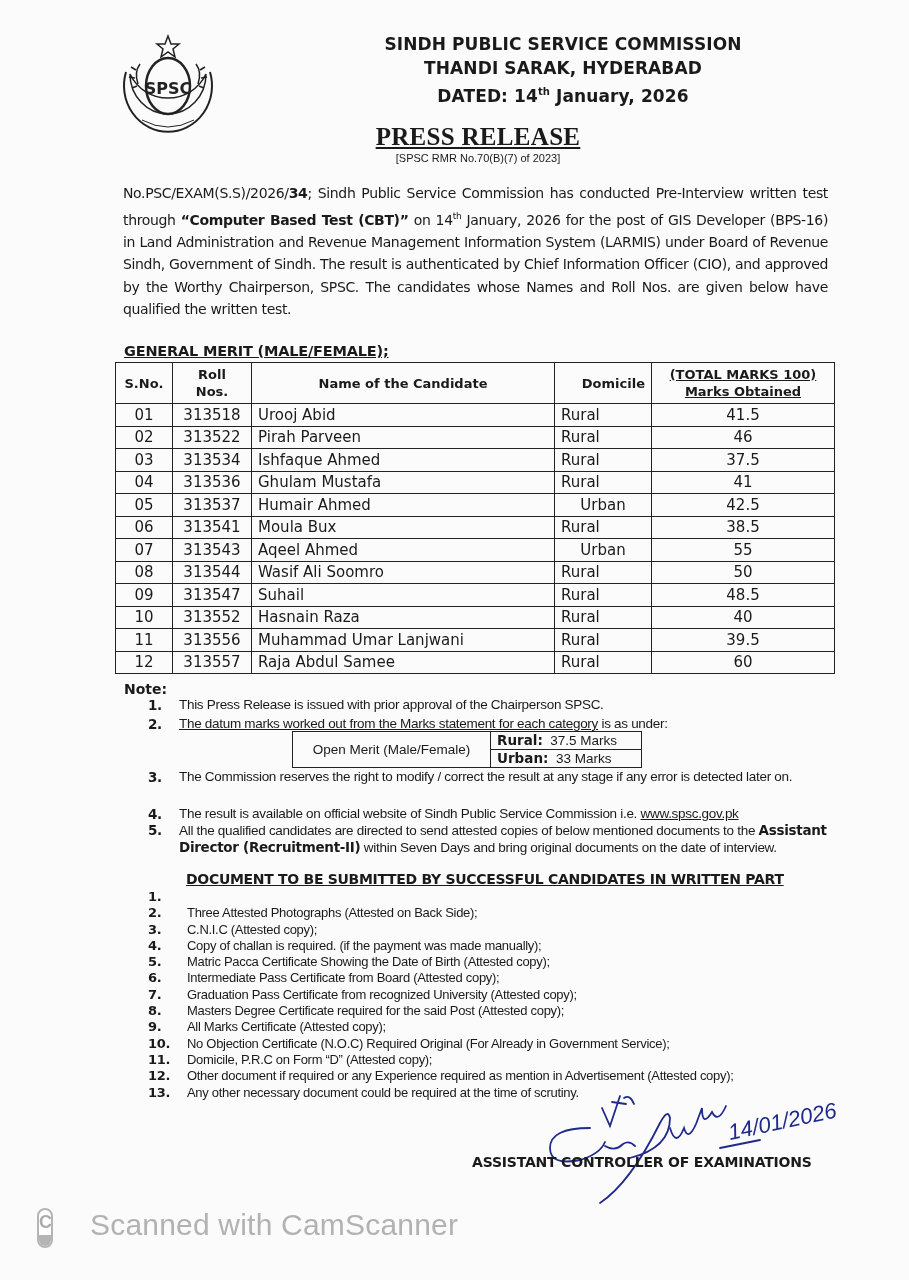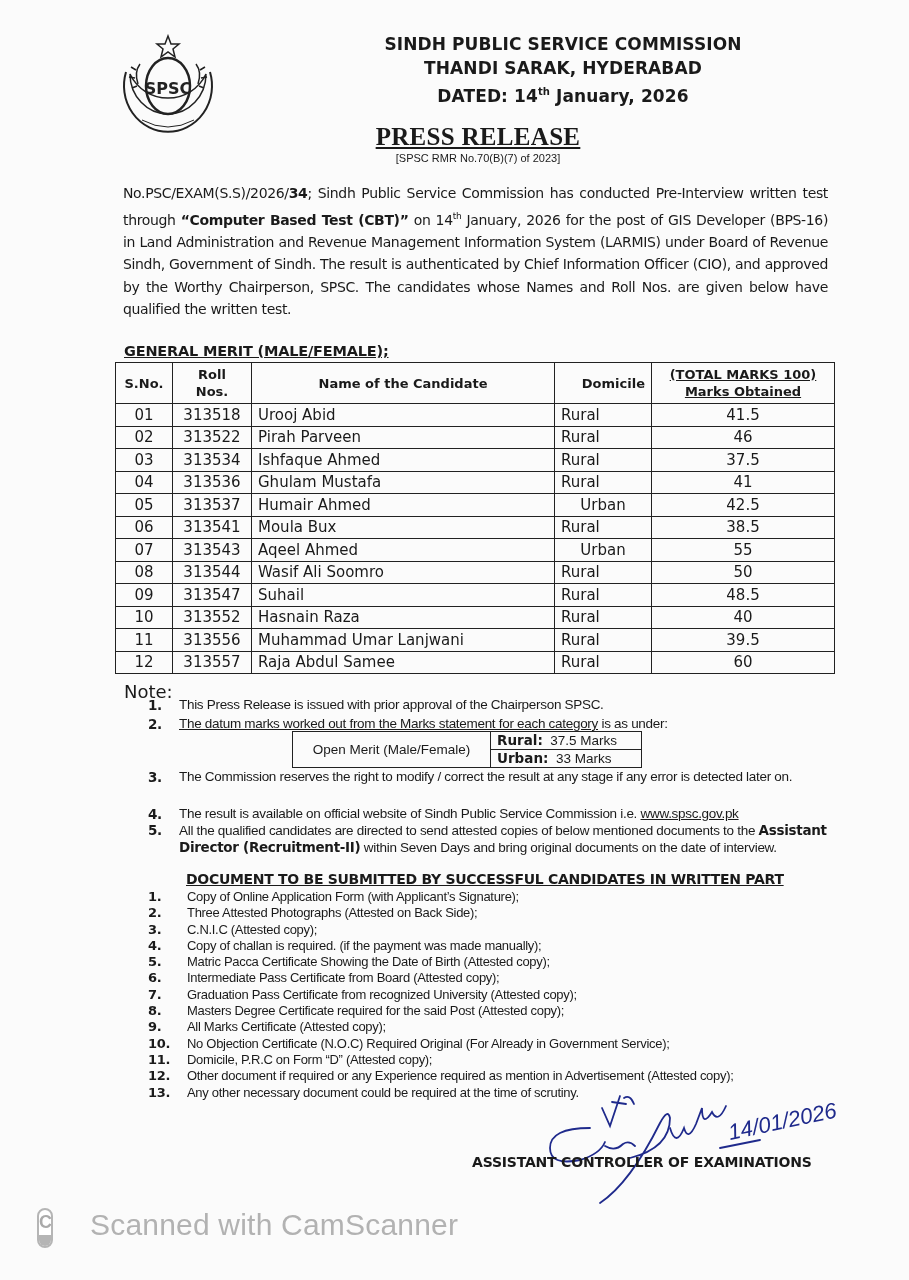--- a/index.html
+++ b/index.html
@@ -29,21 +29,21 @@
   table.merit th.marks-h span { text-decoration:underline; }
   .c-sno { width:44px; text-align:center; }
   .c-roll { width:66px; text-align:center; }
   .c-name { width:290px; text-align:left; }
   .c-dom { width:84px; text-align:left; }
   .c-dom.urban { text-align:center; }
   .c-marks { text-align:center; }
   th.c-name { text-align:center; }
   th.c-dom { text-align:right; }
   
-  .note-label { left:124px; top:681px; font-family:"DejaVu Sans", sans-serif; font-weight:normal; font-size:18px; }
+  .note-label { left:124px; top:681px; font-family:"DejaVu Sans", sans-serif; font-weight:bold; font-size:14px; }
   .note { left:148px; width:680px; font-size:13.5px; line-height:16px; letter-spacing:-0.3px; }
   .note .num { position:absolute; left:0; font-weight:bold; font-family:"DejaVu Sans", sans-serif; font-size:13.5px; }
   .note .txt { display:block; margin-left:31px; }
   .note b { font-family:"DejaVu Sans", sans-serif; }
   .n1 { top:697px; } .n2 { top:716px; } .n3 { top:769px; } .n4 { top:806px; } .n5 { top:822px; }
   .u { text-decoration:underline; }
   table.datum { position:absolute; left:292px; top:731px; border-collapse:collapse; font-size:13.5px; }
   table.datum td { border:1.5px solid #222; padding:0 6px; height:16px; line-height:16px; }
   table.datum td.om { width:185px; text-align:center; height:34px; }
   table.datum td.dv { width:138px; }
@@ -220,21 +220,20 @@
 </div>
 <div class="abs note n5">
   <span class="num">5.</span>
   <span class="txt"><span>All the qualified candidates are directed to send attested copies of below mentioned documents to the </span><b>Assistant Director (Recruitment-II)</b><span> within Seven Days and bring original documents on the date of interview.</span></span>
 </div>
 
 <div class="abs docs-head">DOCUMENT TO BE SUBMITTED BY SUCCESSFUL CANDIDATES IN WRITTEN PART</div>
 <div class="abs docs" id="docs-list">
     <div class="doc-item">
       <span class="num">1.</span>
-      <span class="txt">Copy of Online Application Form (with Applicant’s Signature);</span>
     </div>
     <div class="doc-item">
       <span class="num">2.</span>
       <span class="txt">Three Attested Photographs (Attested on Back Side);</span>
     </div>
     <div class="doc-item">
       <span class="num">3.</span>
       <span class="txt">C.N.I.C (Attested copy);</span>
     </div>
     <div class="doc-item">

